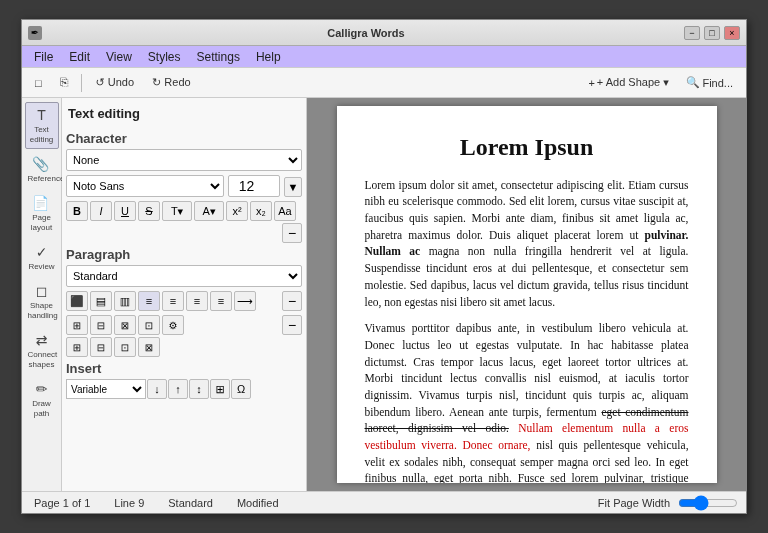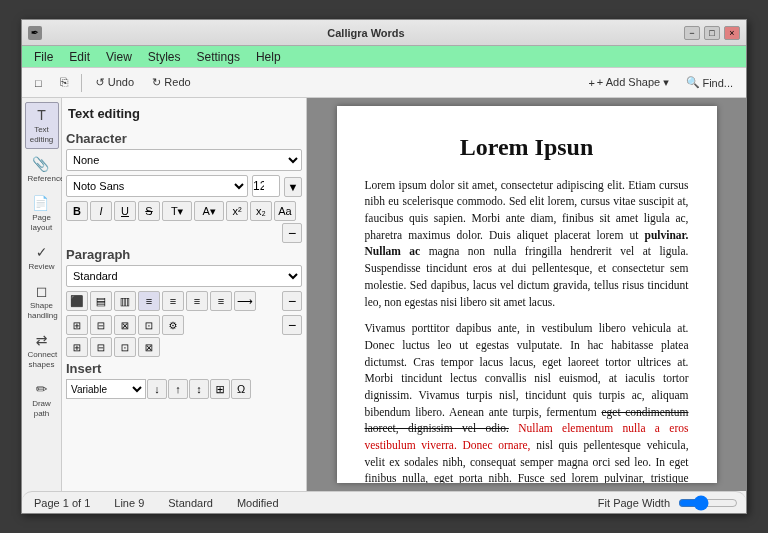--- a/index.html
+++ b/index.html
@@ -52,21 +52,21 @@
       width: 16px; height: 14px;
       background: #ccc;
       border: 1px solid #999;
       border-radius: 2px;
       font-size: 9px;
       display: flex; align-items: center; justify-content: center;
       cursor: pointer;
     }
     
     #menu-bar {
-      background: #86efac;
+      background: #c4b5fd;
       height: 22px;
       display: flex;
       align-items: center;
       border-bottom: 1px solid #ccc;
       padding: 9px 4px;
     }
     .menu-item {
       padding: 2px 8px;
       font-size: 12px;
       color: #222;
@@ -163,23 +163,23 @@
     .dropdown-row select, .prop-select {
       flex: 1;
       height: 22px;
       font-size: 11px;
       border: 1px solid #bbb;
       background: white;
       border-radius: 2px;
       padding: 0 2px;
     }
     .size-input {
-      width: 28px;
+      width: 52px;
       height: 22px;
-      font-size: 12px;
+      font-size: 14px;
       border: 1px solid #bbb;
       text-align: center;
       border-radius: 2px;
     }
     .format-btns {
       display: flex;
       align-items: center;
       gap: 2px;
       margin-bottom: 4px;
       flex-wrap: wrap;
@@ -279,21 +279,20 @@
     #status-bar {
       background: #f0f0f0;
       height: 22px;
       border-top: 1px solid #ccc;
       display: flex;
       align-items: center;
       padding: 0 8px;
       font-size: 11px;
       color: #333;
       gap: 16px;
-      border-radius: 10px;
     }
     .status-item { padding: 0 4px; }
     .zoom-slider-wrap {
       margin-left: auto;
       display: flex; align-items: center; gap: 4px;
     }
     input[type=range] {
       width: 60px; height: 12px;
     }
   </style>

